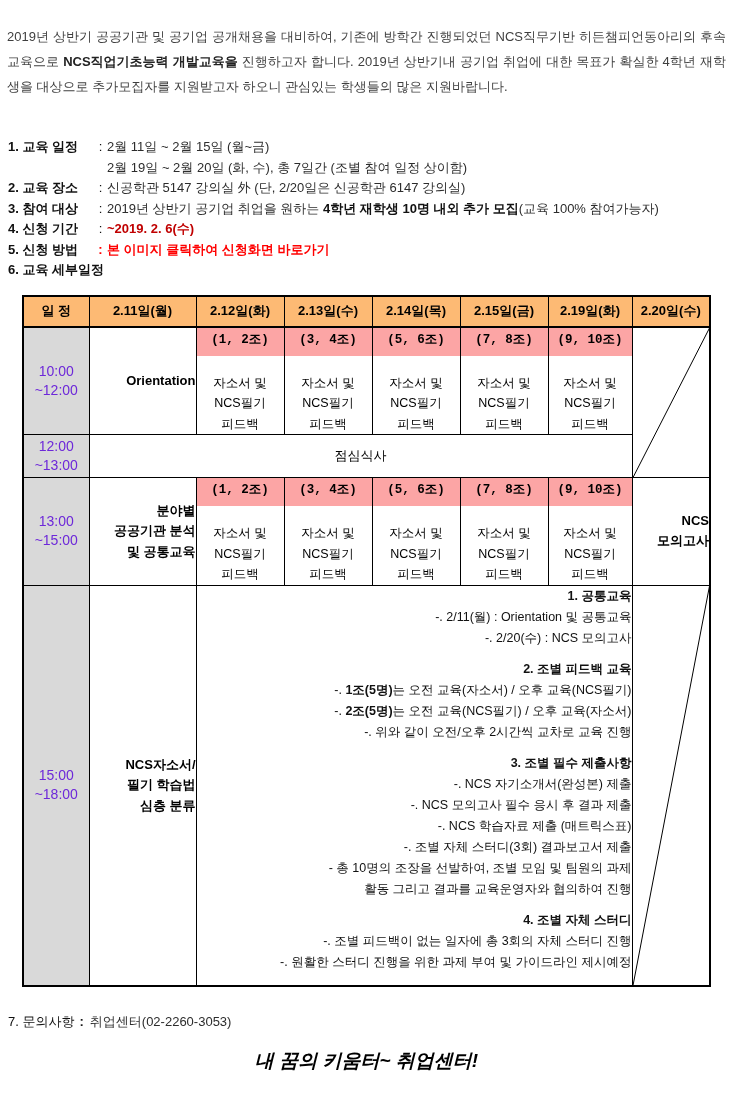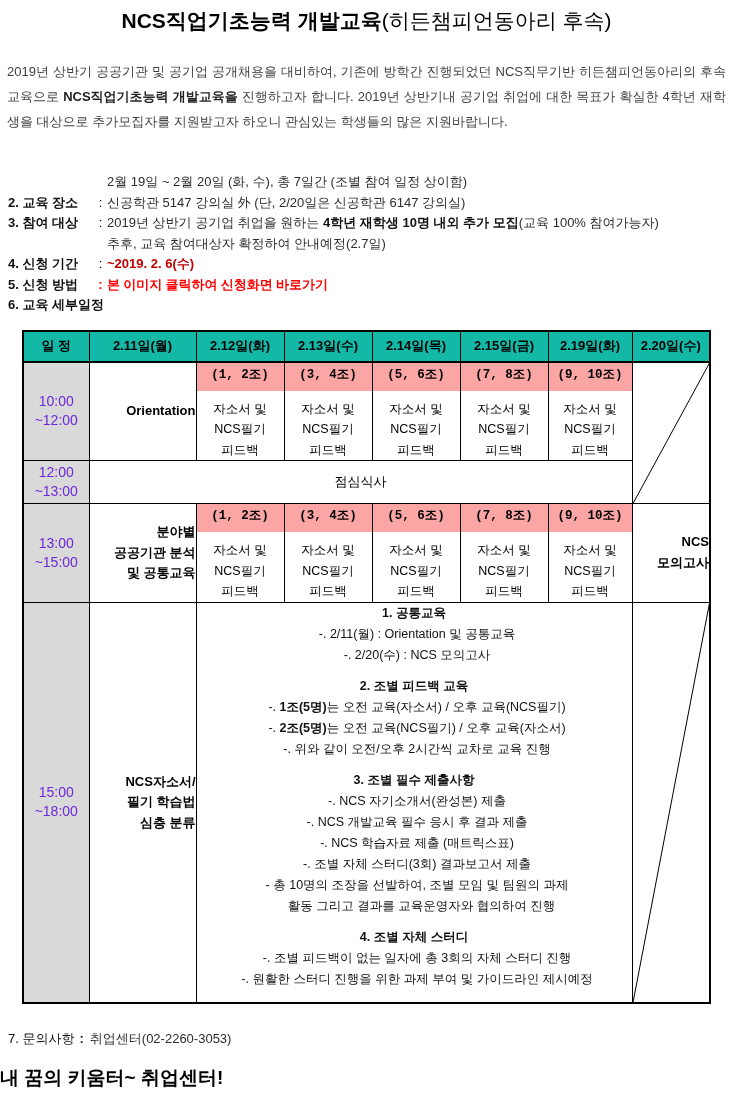--- a/index.html
+++ b/index.html
@@ -37,34 +37,34 @@
   
   .list { margin: 38px 0 0 8px; font-size: 13px; }
   .item { line-height: 20.5px; white-space: nowrap; }
   .item .label { display: inline-block; width: 86px; font-weight: bold; color: #111; }
   .item .colon { display: inline-block; width: 13px; text-align: center; color: #111; }
   .item .value { color: #2c2c2c; }
   .item.cont { padding-left: 99px; }
   .item .value b { color: #111; }
   .item4 .value { color: #c00000; font-weight: bold; }
   .item5 .colon { color: #ff0000; font-weight: bold; }
-  .item5 .value { color: #ff0000; font-weight: bold; font-family: Liberation Serif, serif; }
+  .item5 .value { color: #ff0000; font-weight: bold; }
   .item6 .label { width: auto; }
 
   
   table.schedule {
     border-collapse: collapse;
     table-layout: fixed;
     width: 687px;
     margin: 14px 0 0 22px;
     border: 2px solid #000;
   }
   table.schedule td, table.schedule th { border: 1px solid #000; padding: 0; overflow: hidden; }
   table.schedule th {
-    background: #14b8a6;
+    background: #fdba74;
     font-size: 13px; font-weight: bold;
     border-bottom: 2px solid #000;
     color: #000;
   }
   tr.hrow  { height: 31px; }
   tr.r1 { height: 89px; }
   tr.r2 { height: 43px; }
   tr.r3 { height: 89px; }
   tr.r4 { height: 401px; }
 
@@ -77,78 +77,79 @@
   td.session { vertical-align: top; text-align: center; }
   .band {
     background: #fca5a5;
     font-weight: bold; font-size: 12.5px;
     padding: 3px 0 8px 0;
     color: #000;
     font-family: Liberation Mono, monospace;
   }
   .sess-text {
     font-size: 12.5px; line-height: 20.5px;
-    padding-top: 8px;
+    padding-top: 17px;
     white-space: pre-line; color: #000;
   }
   td.center-bold {
     text-align: right; vertical-align: middle;
     font-weight: bold; font-size: 13px; line-height: 20.5px;
     white-space: pre-line; color: #000;
   }
   td.lunch { text-align: center; vertical-align: middle; font-size: 13px; color: #000; }
   td.diag { position: relative; }
   td.diag svg { position: absolute; left: 0; top: 0; width: 100%; height: 100%; display: block; }
 
   td.details {
     vertical-align: top;
-    text-align: center;
+    text-align: right;
     padding: 5px 4px 0 9px;
     font-size: 12.5px; line-height: 21px;
     color: #111;
   }
   .sec { margin-top: 10px; }
   .sec:first-child { margin-top: 0; }
   .d-title { font-weight: bold; }
   .d-line { padding-left: 6px; white-space: nowrap; }
   .d-line span, .d-line b { white-space: pre-wrap; }
   .d-cont { padding-left: 15px; }
 
   
   .contact { margin: 26px 0 0 8px; font-size: 13px; }
   .contact .label { font-weight: normal; color: #111; }
   .contact .colon { display: inline-block; padding: 0 6px 0 5px; font-weight: bold; }
   .contact .value { color: #2c2c2c; }
   .slogan {
     margin-top: 17px;
+    text-align: center;
     font-size: 19px; font-weight: bold;
     color: #000;
+    font-style: italic;
   }
 </style>
 </head>
 <body>
 
 <div class="page">
 
-  <h1 class="title"><span class="t-b">NCS직업기초능력 개발교육</span><span class="t-n">(히든챔피언동아리 후속)</span></h1>
 
   <p class="intro keep-sp"><span>2019년 상반기 공공기관 및 공기업 공개채용을 대비하여, 기존에 방학간 진행되었던 NCS직무기반 히든챔피언동아리의 후속 교육으로 </span><b>NCS직업기초능력 개발교육을</b><span> 진행하고자 합니다. 2019년 상반기내 공기업 취업에 대한 목표가 확실한 4학년 재학생을 대상으로 추가모집자를 지원받고자 하오니 관심있는 학생들의 많은 지원바랍니다.</span></p>
 
   <div class="list">
+    <div class="item item1">
+      <span class="label">1. 교육 일정</span><span class="colon">:</span><span class="value">2월 11일 ~ 2월 15일 (월~금)</span>
+    </div>
     <div class="item item1 cont">
       <span class="value">2월 19일 ~ 2월 20일 (화, 수), 총 7일간 (조별 참여 일정 상이함)</span>
     </div>
     <div class="item item2">
       <span class="label">2. 교육 장소</span><span class="colon">:</span><span class="value">신공학관 5147 강의실 外 (단, 2/20일은 신공학관 6147 강의실)</span>
     </div>
     <div class="item item3">
       <span class="label">3. 참여 대상</span><span class="colon">:</span><span class="value keep-sp"><span>2019년 상반기 공기업 취업을 원하는 </span><b>4학년 재학생 10명 내외 추가 모집</b><span>(교육 100% 참여가능자)</span></span>
-    </div>
-    <div class="item item3 cont">
-      <span class="value">추후, 교육 참여대상자 확정하여 안내예정(2.7일)</span>
     </div>
     <div class="item item4">
       <span class="label">4. 신청 기간</span><span class="colon">:</span><span class="value">~2019. 2. 6(수)</span>
     </div>
     <div class="item item5">
       <span class="label">5. 신청 방법</span><span class="colon">:</span><span class="value">본 이미지 클릭하여 신청화면 바로가기</span>
     </div>
     <div class="item item6">
       <span class="label">6. 교육 세부일정</span>
     </div>
@@ -274,21 +275,21 @@
         </div>
         <div class="sec">
           <div class="d-title">2. 조별 피드백 교육</div>
           <div class="d-line"><span>-. </span><b>1조(5명)</b><span>는 오전 교육(자소서) / 오후 교육(NCS필기)</span></div>
           <div class="d-line"><span>-. </span><b>2조(5명)</b><span>는 오전 교육(NCS필기) / 오후 교육(자소서)</span></div>
           <div class="d-line">-. 위와 같이 오전/오후 2시간씩 교차로 교육 진행</div>
         </div>
         <div class="sec">
           <div class="d-title">3. 조별 필수 제출사항</div>
           <div class="d-line">-. NCS 자기소개서(완성본) 제출</div>
-          <div class="d-line">-. NCS 개발교육 필수 응시 후 결과 제출</div>
+          <div class="d-line">-. NCS 모의고사 필수 응시 후 결과 제출</div>
           <div class="d-line">-. NCS 학습자료 제출 (매트릭스표)</div>
           <div class="d-line">-. 조별 자체 스터디(3회) 결과보고서 제출</div>
           <div class="d-line">- 총 10명의 조장을 선발하여, 조별 모임 및 팀원의 과제</div>
           <div class="d-line d-cont">활동 그리고 결과를 교육운영자와 협의하여 진행</div>
         </div>
         <div class="sec">
           <div class="d-title">4. 조별 자체 스터디</div>
           <div class="d-line">-. 조별 피드백이 없는 일자에 총 3회의 자체 스터디 진행</div>
           <div class="d-line">-. 원활한 스터디 진행을 위한 과제 부여 및 가이드라인 제시예정</div>
         </div>

